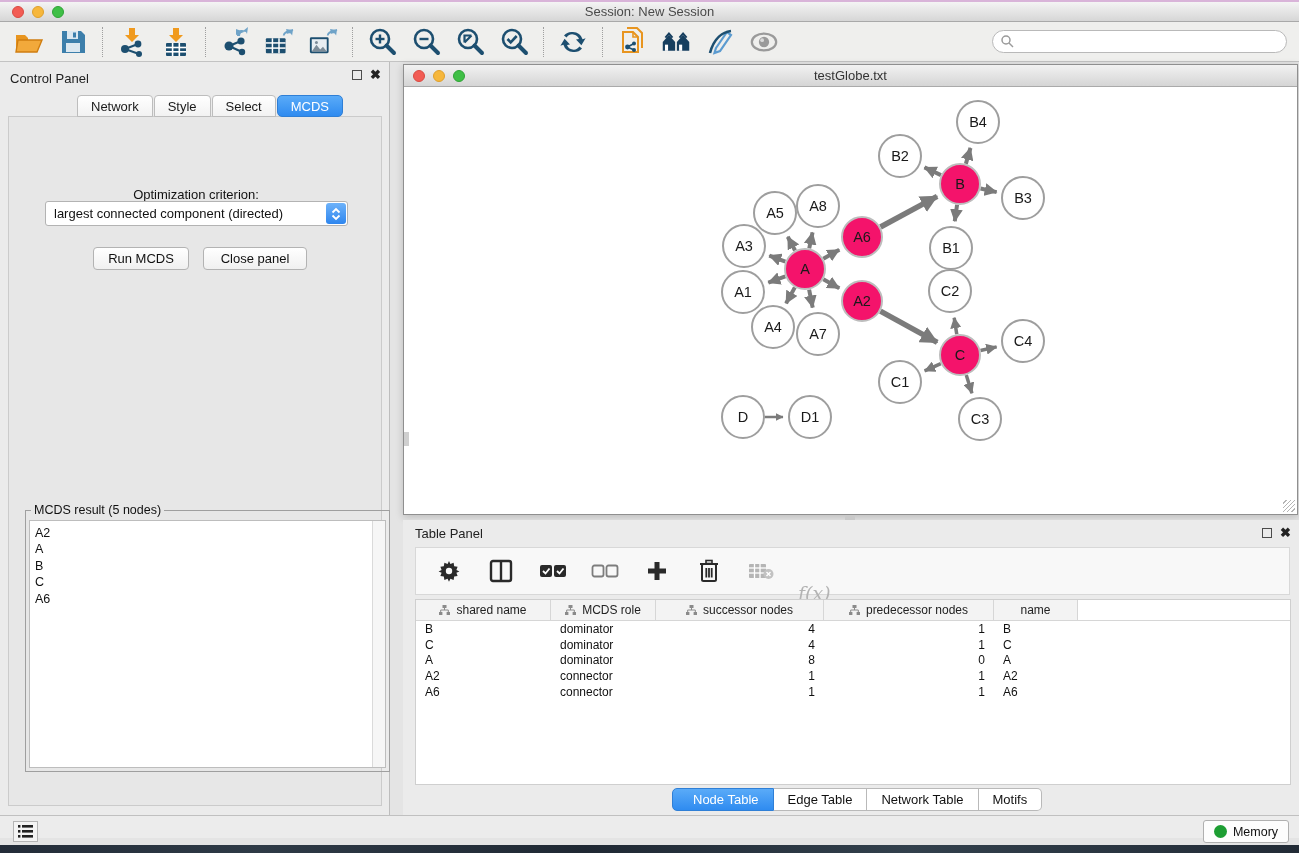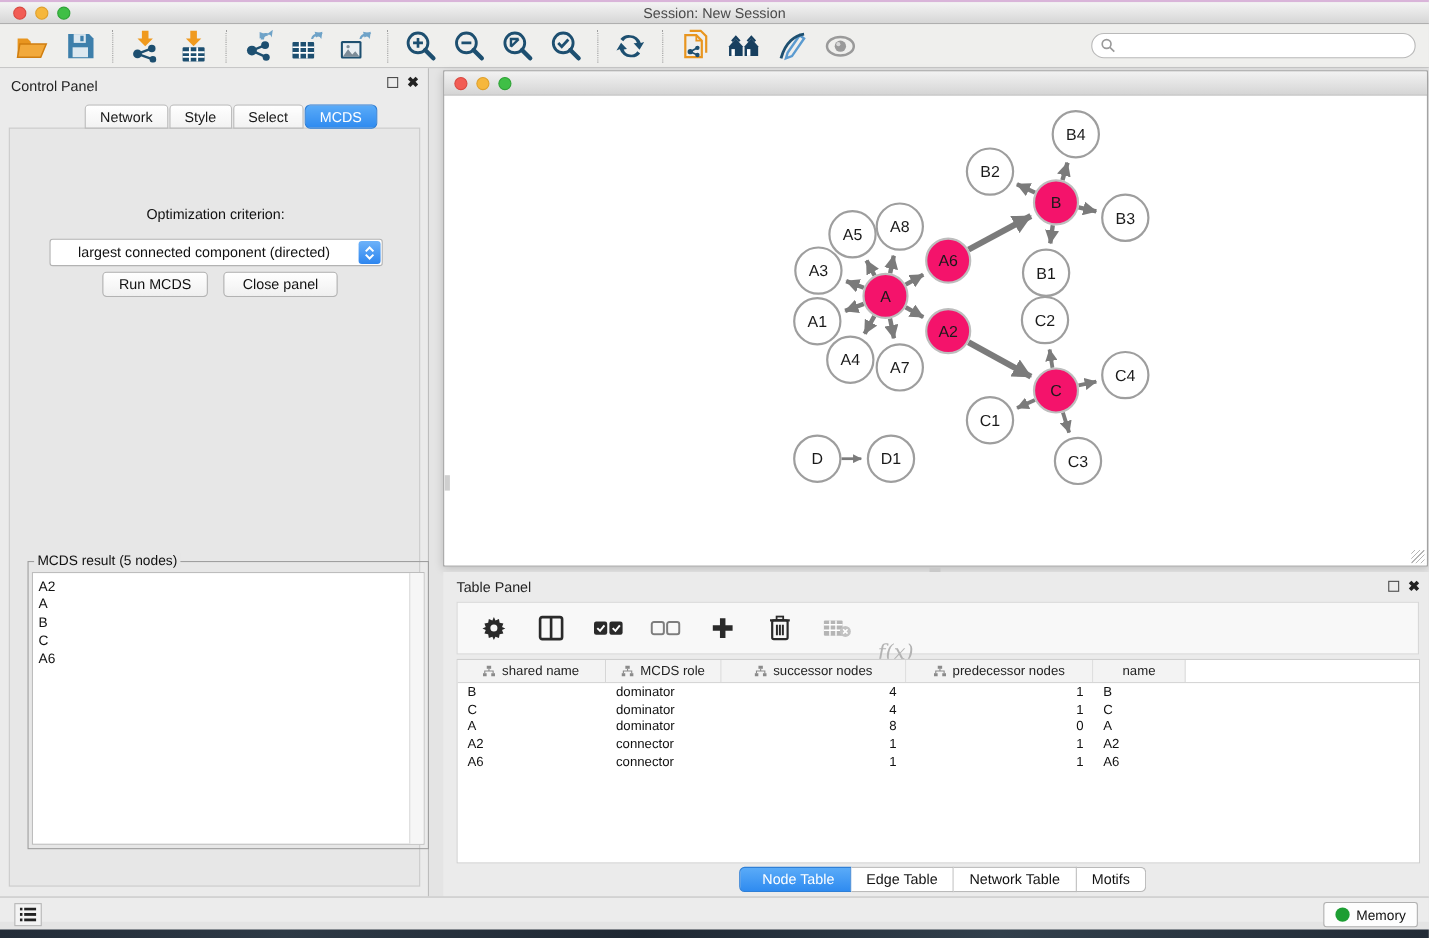--- a/index.html
+++ b/index.html
@@ -33,22 +33,22 @@
   #cp-header { position:absolute; left:10px; top:9px; font-size:13px; color:#222; }
   .panel-ctrl-icons { position:absolute; right:8px; top:8px; display:flex; gap:8px; align-items:center; }
   .float-box { width:10px; height:10px; border:1.5px solid #4c4c4c; background:transparent; }
   .close-x { font-size:13px; font-weight:bold; color:#222; line-height:10px; }
   #cp-tabs { position:absolute; left:77px; top:33px; display:flex; z-index:3; }
   .cp-tab { height:22px; padding:0 13px; background:linear-gradient(#ffffff,#f2f2f2); border:1px solid #bdbdbd;
     font-size:13px; color:#1a1a1a; display:flex; align-items:center; border-radius:4px 4px 0 0; margin-right:1px; }
   .cp-tab.active { background:linear-gradient(#5aabf8,#2f8bf0); color:#fff; border-color:#2f7fd6; border-radius:5px; }
   #cp-content { position:absolute; left:8px; top:54px; width:374px; height:690px; background:#e7e7e7; border:1px solid #cbcbcb; }
   #opt-label { position:absolute; left:0; width:374px; top:70px; text-align:center; font-size:13px; color:#111; }
-  #criterion-select { position:absolute; left:36px; top:100px; width:303px; height:25px; background:#fff;
-    border:1px solid #b3b3b3; border-radius:3px; display:flex; align-items:center;padding-left:17px; }
+  #criterion-select { position:absolute; left:36px; top:84px; width:303px; height:25px; background:#fff;
+    border:1px solid #b3b3b3; border-radius:3px; display:flex; align-items:center; }
   #criterion-select .val { flex:1; font-size:13px; color:#111; padding-left:8px; white-space:nowrap; }
   #criterion-stepper { width:20px; height:21px; margin-right:1px; border-radius:3px;
     background:linear-gradient(#6db2f9,#2e86ef); display:flex; flex-direction:column; align-items:center; justify-content:center; }
   #criterion-stepper svg { display:block; }
   .cp-btn { position:absolute; top:130px; height:23px; background:linear-gradient(#ffffff,#f0f0f0);
     border:1px solid #b3b3b3; border-radius:4px; font-size:13px; color:#111;
     display:flex; align-items:center; justify-content:center; }
   #run-btn { left:84px; width:96px; }
   #closep-btn { left:194px; width:104px; }
 
@@ -334,20 +334,21 @@
   </div>
 </div>
 
 <div id="net-window" class="abs">
   <div id="net-titlebar">
     <div class="lights">
       <span class="tl red"></span>
       <span class="tl yel"></span>
       <span class="tl grn"></span>
     </div>
+    <div class="title">testGlobe.txt</div>
   </div>
   <div id="net-canvas">
     <svg id="graph-svg" width="893" height="428">
       <defs>
         <marker id="arrow" markerUnits="strokeWidth" markerWidth="3.4" markerHeight="3.2" refX="3" refY="1.6" orient="auto">
           <path d="M0,0 L3.2,1.6 L0,3.2 Z" fill="#7b7b7b"></path>
         </marker>
       </defs>
       <g id="edges-layer">
           <line x1="359.0833503371762" y1="163.48892062939558" x2="351.7499781379163" y2="149.79995919077712" stroke="#7B7B7B" stroke-width="4" marker-end="url(#arrow)"></line>

